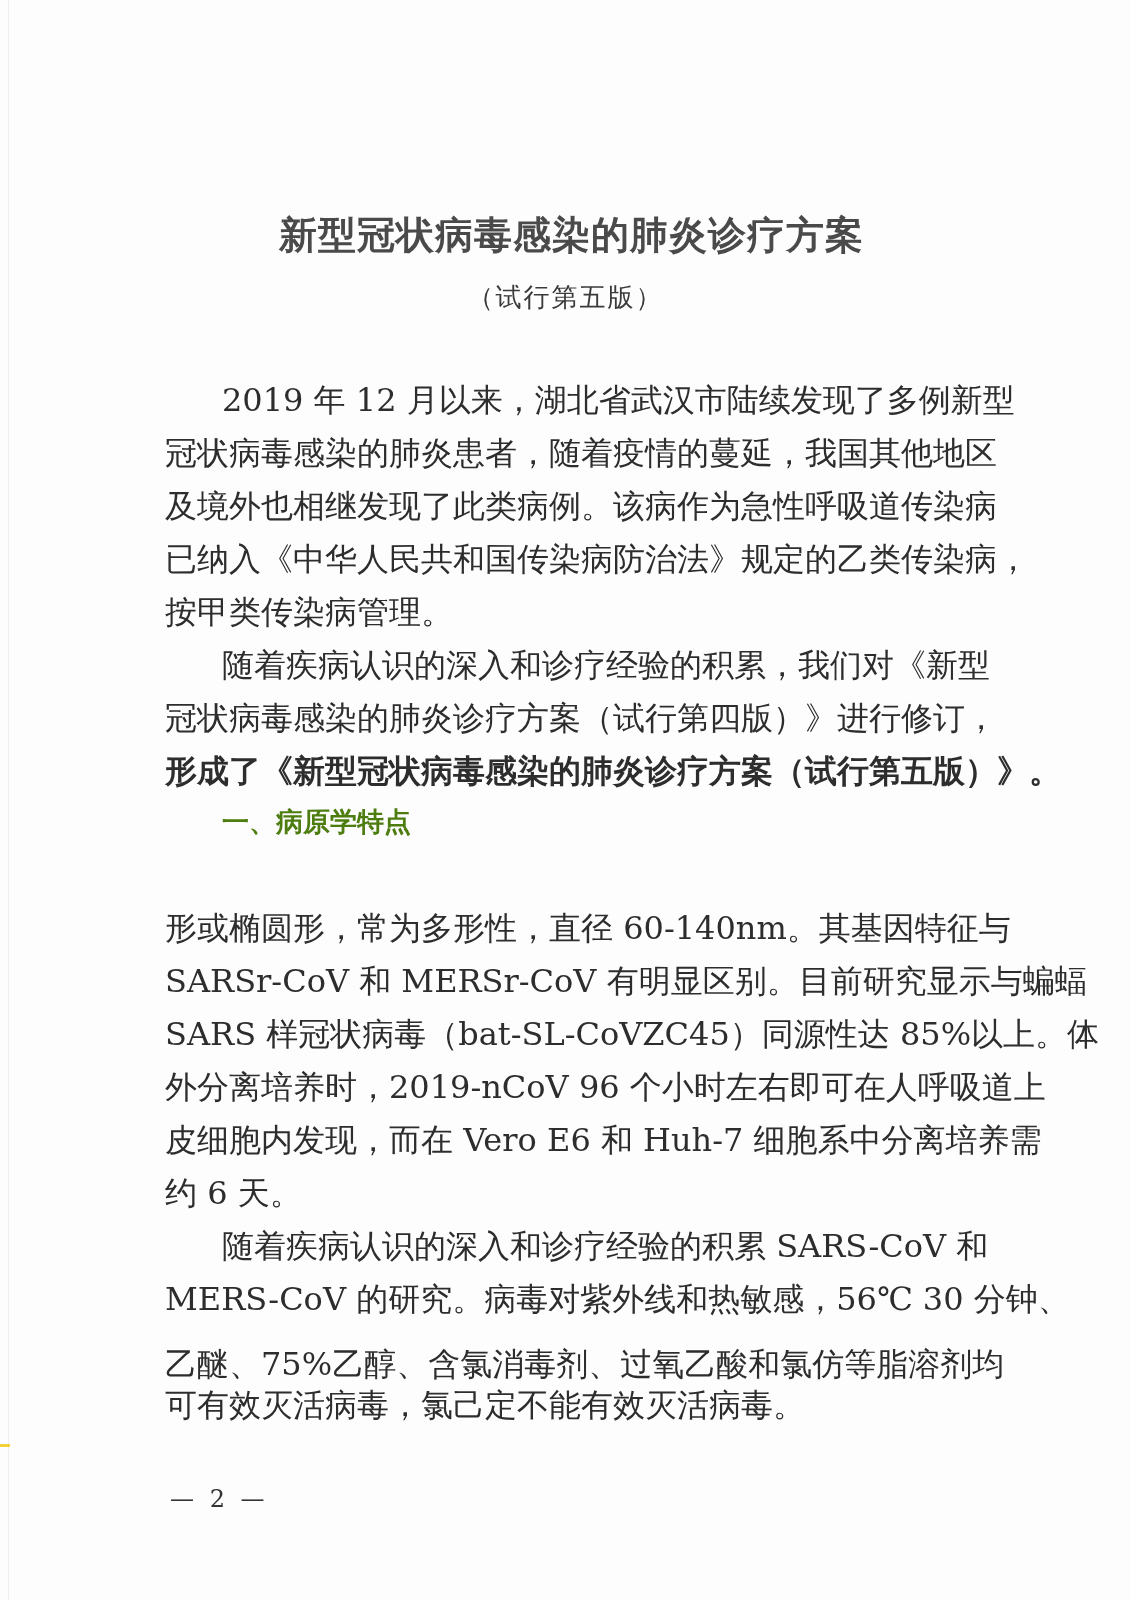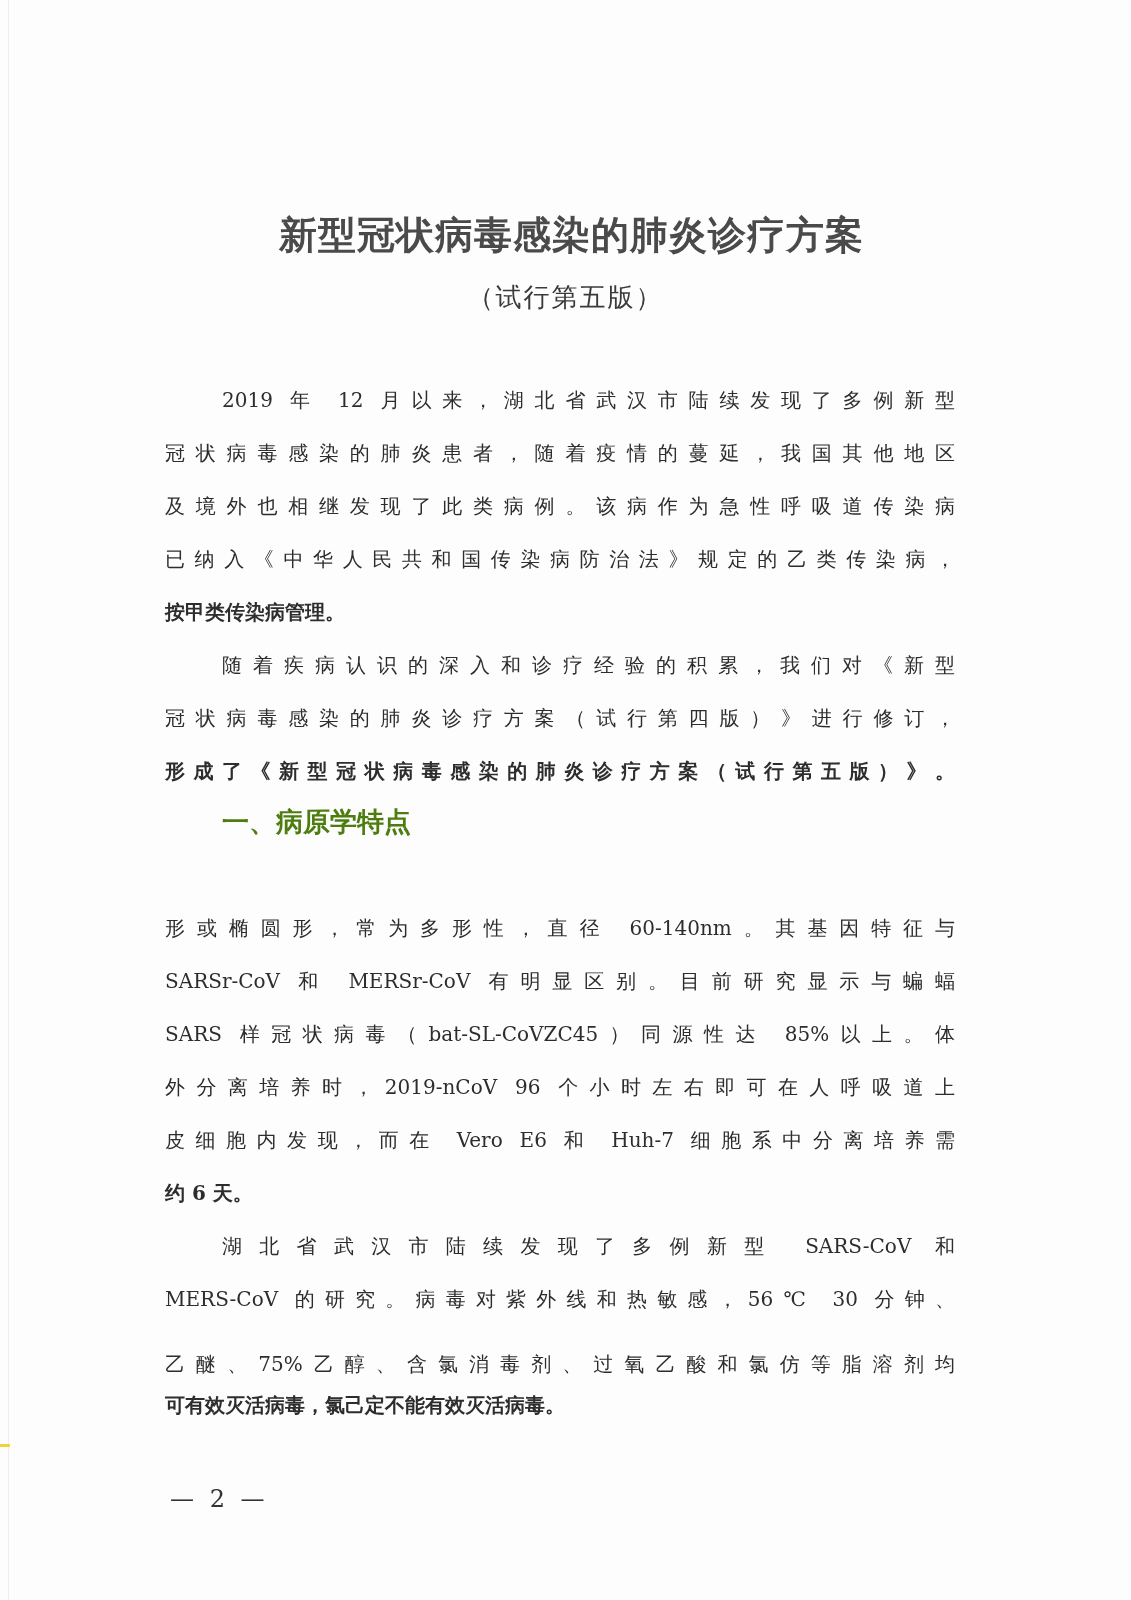--- a/index.html
+++ b/index.html
@@ -39,29 +39,29 @@
       top: 280px;
       text-align: center;
       font-size: 26px;
       color: #3a3a3a;
       letter-spacing: 2px;
     }
     .line {
       position: absolute;
       left: 165px;
       width: 790px;
-      font-size: 20px;
+      font-size: 32px;
       line-height: 40px;
       white-space: nowrap;
       text-align: justify;
       text-align-last: justify;
       color: #2d2d2d;
     }
     .line.indent { left: 222px; width: 733px; }
-    .line.last { text-align-last: left; font-weight: bold; }
+    .line.last { text-align-last: left; }
     .heading {
       position: absolute;
       left: 222px;
       font-family: "DejaVu Sans", "Liberation Sans", sans-serif;
       font-weight: bold;
       font-size: 27px;
       line-height: 40px;
       color: #4d7c0f;
       white-space: nowrap;
     }
@@ -112,19 +112,19 @@
 
   <div class="heading" style="top:802px;">一、病原学特点</div>
 
   <div class="line" style="top:908px;">形或椭圆形，常为多形性，直径 60-140nm。其基因特征与</div>
   <div class="line" style="top:961px;">SARSr-CoV 和 MERSr-CoV 有明显区别。目前研究显示与蝙蝠</div>
   <div class="line" style="top:1014px;">SARS 样冠状病毒（bat-SL-CoVZC45）同源性达 85%以上。体</div>
   <div class="line" style="top:1067px;">外分离培养时，2019-nCoV 96 个小时左右即可在人呼吸道上</div>
   <div class="line" style="top:1120px;">皮细胞内发现，而在 Vero E6 和 Huh-7 细胞系中分离培养需</div>
   <div class="line last" style="top:1173px;">约 6 天。</div>
 
-  <div class="line indent" style="top:1226px;">湖北省武汉市陆续发现了多例新型 SARS-CoV 和</div>
+  <div class="line indent" style="top:1226px;">随着疾病认识的深入和诊疗经验的积累 SARS-CoV 和</div>
   <div class="line" style="top:1279px;">MERS-CoV 的研究。病毒对紫外线和热敏感，56℃ 30 分钟、</div>
   <div class="line" style="top:1332px;margin-top:12px;">乙醚、75%乙醇、含氯消毒剂、过氧乙酸和氯仿等脂溶剂均</div>
   <div class="line last" style="top:1385px;">可有效灭活病毒，氯己定不能有效灭活病毒。</div>
 
   <div class="page-number">— 2 —</div>
 </div>
 
 </body></html>

